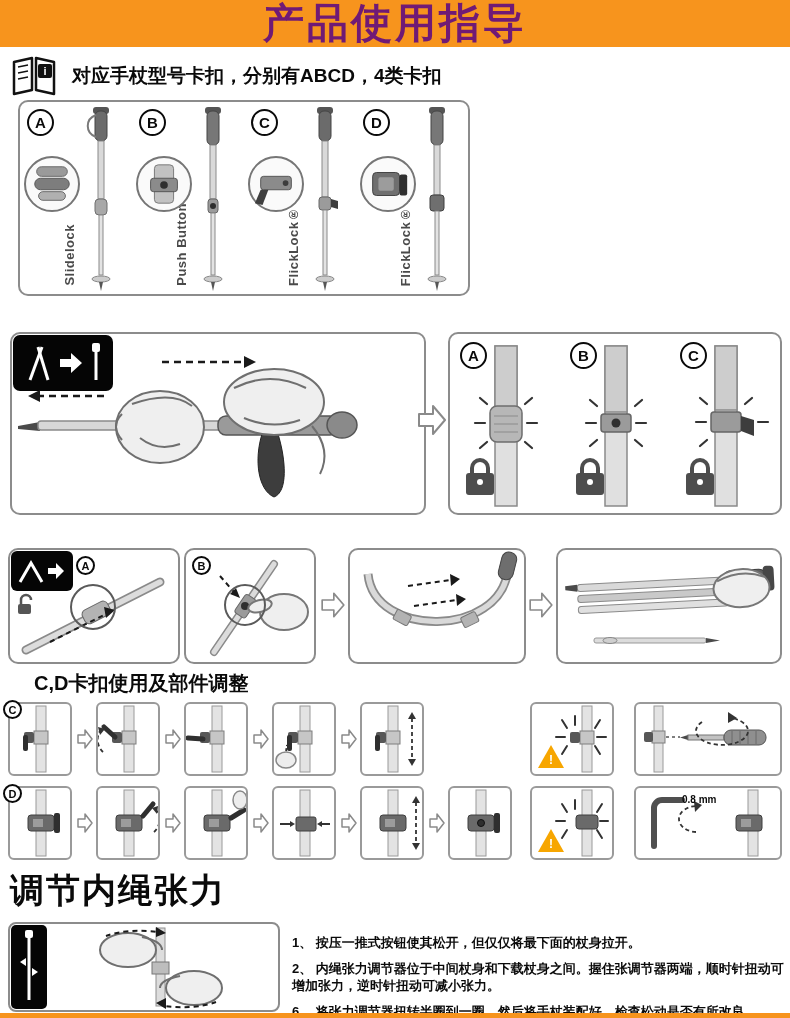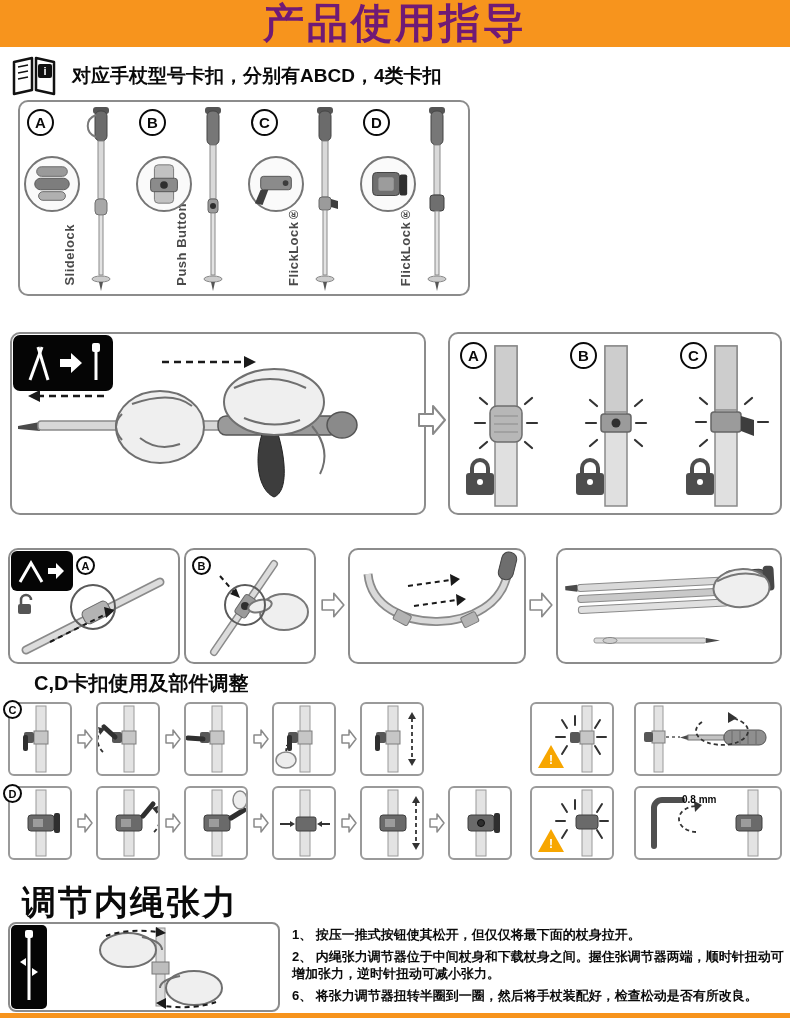--- a/index.html
+++ b/index.html
@@ -54,24 +54,24 @@
         background:#fff;box-sizing:border-box;overflow:hidden;}
   .w84{width:84px;} .w148{width:148px;}
   .mini-arrow{position:absolute;top:28px;}
   .row-letter{left:3px;top:0;}
   .warn-tri{position:absolute;left:6px;bottom:6px;width:26px;height:23px;background:#F7A600;
             clip-path:polygon(50% 0,100% 100%,0 100%);display:flex;align-items:flex-end;justify-content:center;}
   .warn-tri span{color:#fff;font-weight:bold;font-size:12px;line-height:1;padding-bottom:2px;}
   .hex-size{position:absolute;top:6px;left:46px;font-size:10px;font-weight:bold;}
 
   
-  .tension-title{position:absolute;top:868px;left:10px;margin:12px;font-size:34px;font-weight:bold;letter-spacing:2px;}
+  .tension-title{position:absolute;top:868px;left:10px;margin:0;font-size:34px;font-weight:bold;letter-spacing:2px;}
   .bottom-illus{top:922px;left:8px;width:272px;height:90px;border-radius:8px;}
   .steps{position:absolute;top:926px;left:292px;width:492px;}
-  .steps p{margin:0 0 4px 0;font-size:13px;font-weight:bold;line-height:1.35;}
+  .steps p{margin:8px 0 4px 0;font-size:13px;font-weight:bold;line-height:1.35;}
 </style>
 </head>
 <body>
 
 <div class="page">
 
   <header class="banner">
     <h1>产品使用指导</h1>
   </header>
 

